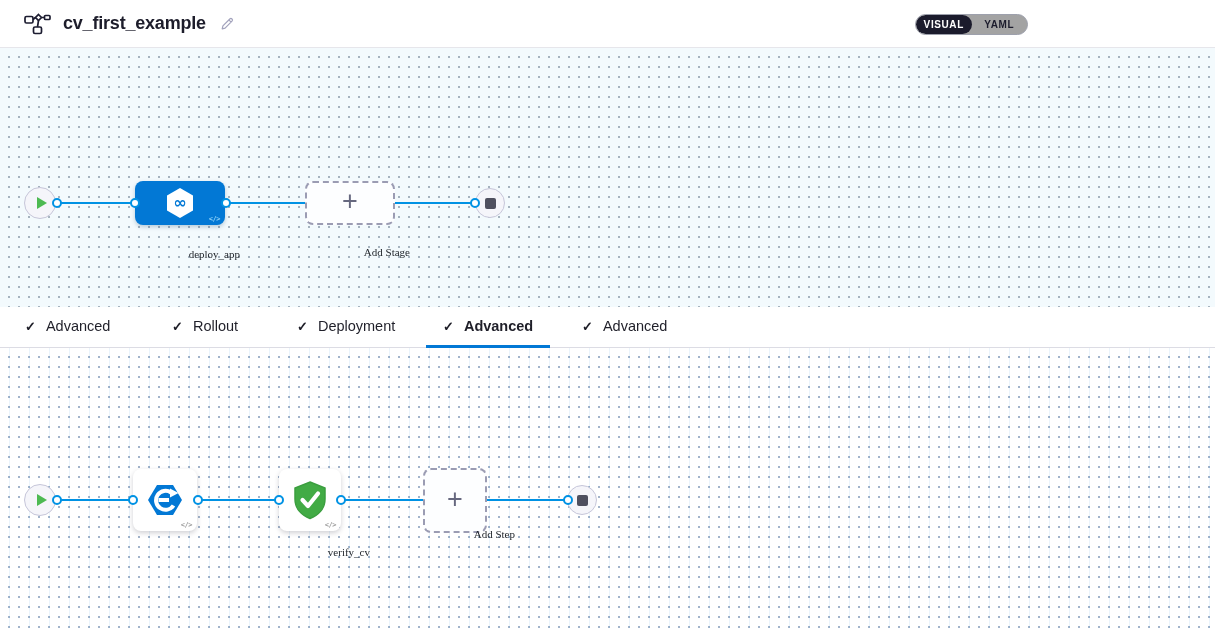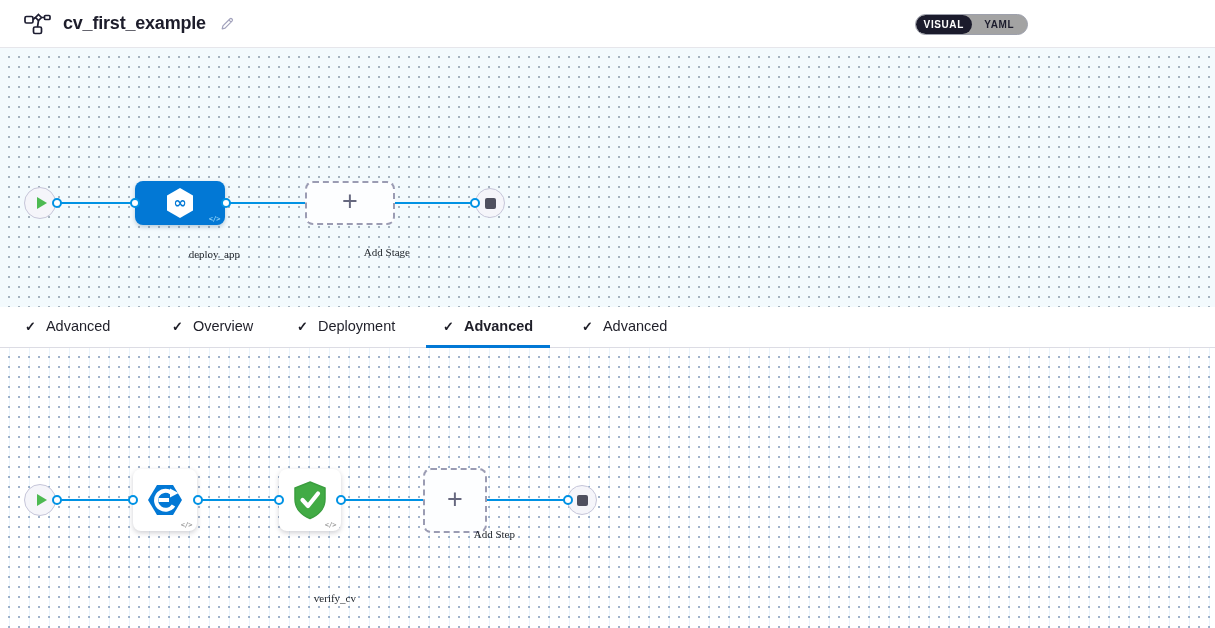--- a/index.html
+++ b/index.html
@@ -137,21 +137,21 @@
     <div class="node-label" style="left:290px; top:194px; width:120px;">Add Stage</div>
   </div>
 
   <div class="tabbar">
     <div class="tab" style="left:8px;">
       <span class="check">✓</span>
       <span>Advanced</span>
     </div>
     <div class="tab" style="left:155px;">
       <span class="check">✓</span>
-      <span>Overview</span>
+      <span>Rollout</span>
     </div>
     <div class="tab" style="left:280px;">
       <span class="check">✓</span>
       <span>Deployment</span>
     </div>
     <div class="tab active" style="left:426px;">
       <span class="check">✓</span>
       <span>Advanced</span>
     </div>
     <div class="tab" style="left:565px;">
@@ -196,17 +196,17 @@
       <div class="stop-sq"></div>
     </div>
 
     <div class="port" style="left:57px; top:152px;"></div>
     <div class="port" style="left:133px; top:152px;"></div>
     <div class="port" style="left:198px; top:152px;"></div>
     <div class="port" style="left:279px; top:152px;"></div>
     <div class="port" style="left:341px; top:152px;"></div>
     <div class="port" style="left:568px; top:152px;"></div>
 
-    <div class="node-label" style="left:236px; top:194px; width:120px;margin-top:46px;">verify_cv</div>
+    <div class="node-label" style="left:250px; top:194px; width:120px;">verify_cv</div>
     <div class="node-label" style="left:395px; top:176px; width:120px;">Add Step</div>
   </div>
 
 </div>
 
 </body></html>

